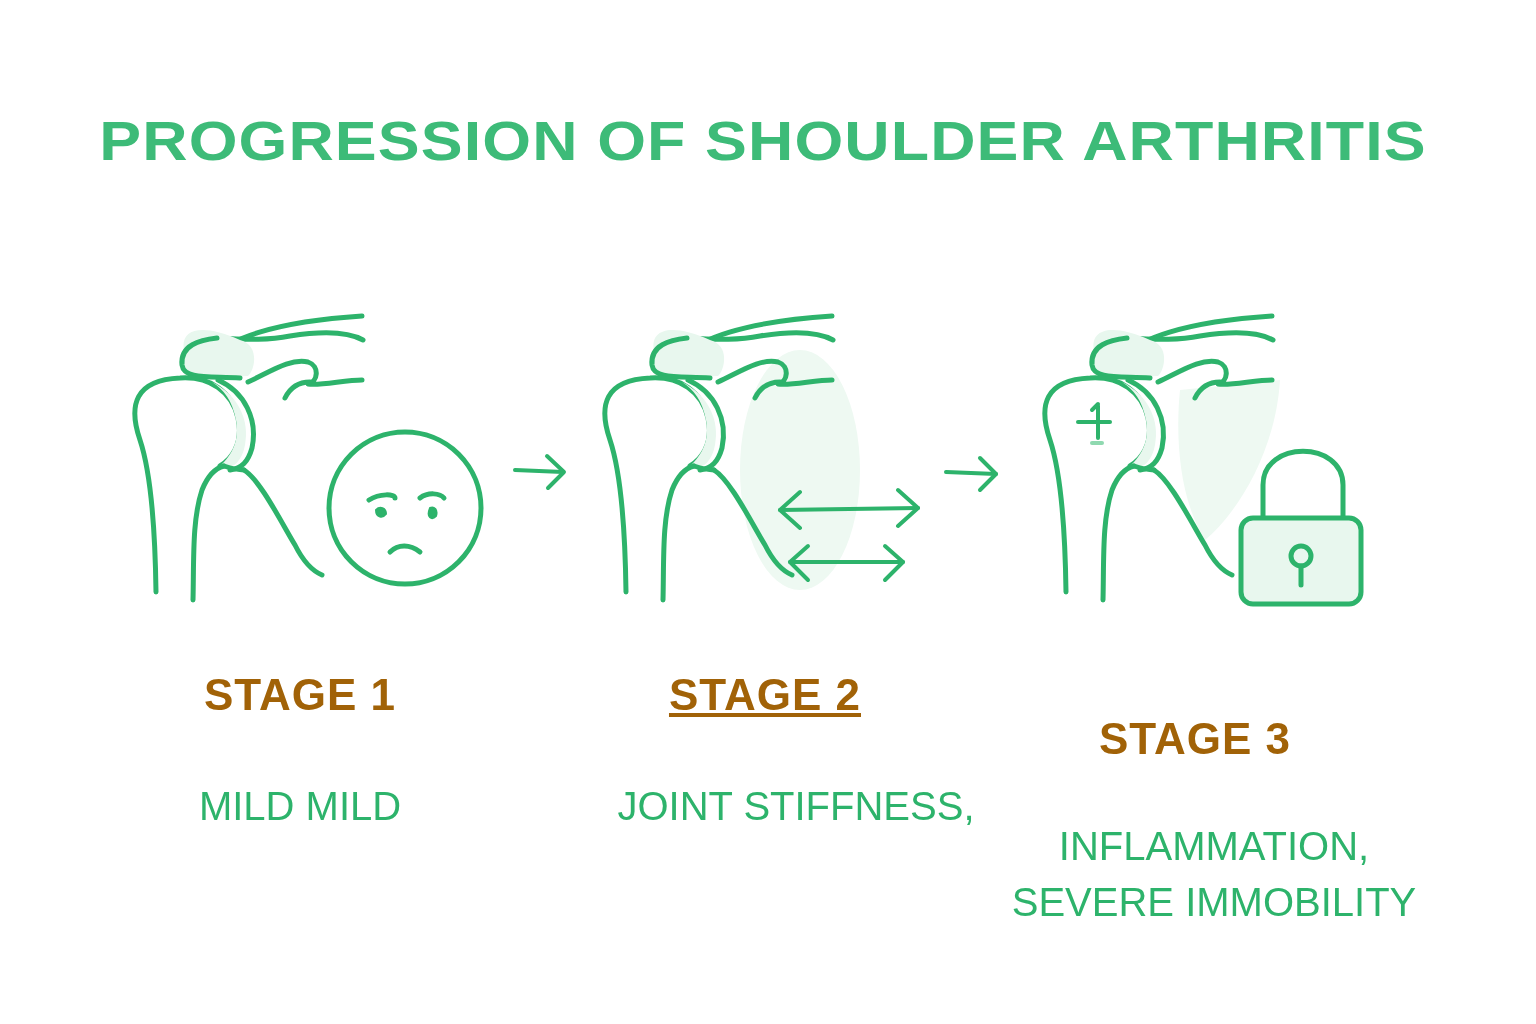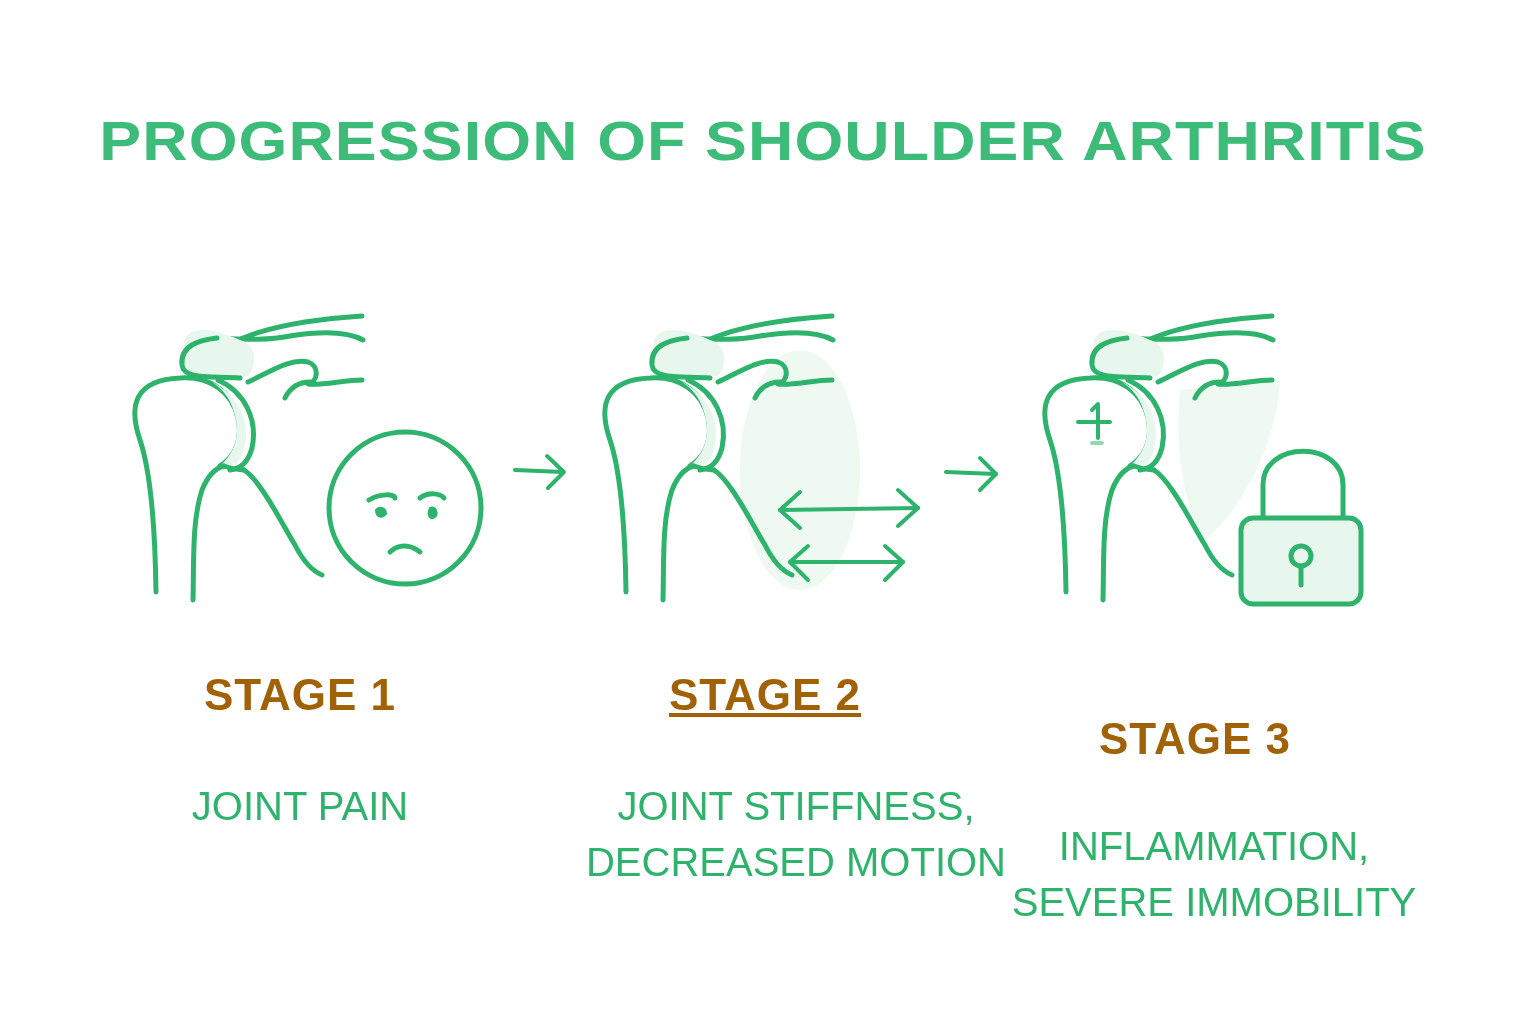--- a/index.html
+++ b/index.html
@@ -145,22 +145,21 @@
     <circle cx="1301" cy="556" r="10"></circle>
     <path d="M1301 566 L 1301 585"></path>
   </g>
 </svg>
 
 <div class="stage-label" style="left:90px;">STAGE 1</div>
 <div class="stage-label" style="left:555px;text-decoration:underline;">STAGE 2</div>
 <div class="stage-label" style="left:985px;margin-top:44px;">STAGE 3</div>
 
 <div class="stage-desc" style="left:60px;">
-  <div>JOINT PAIN</div>
+  <div>MILD MILD</div>
 </div>
 <div class="stage-desc" style="left:556px;">
   <div>JOINT STIFFNESS,</div>
-  <div>DECREASED MOTION</div>
 </div>
 <div class="stage-desc" style="left:974px;margin-top:40px;">
   <div>INFLAMMATION,</div>
   <div>SEVERE IMMOBILITY</div>
 </div>
 
 </body></html>

